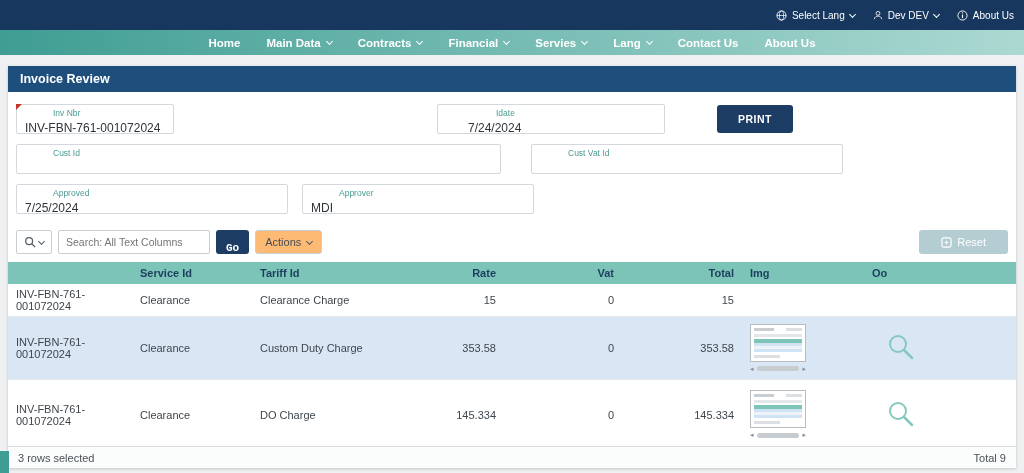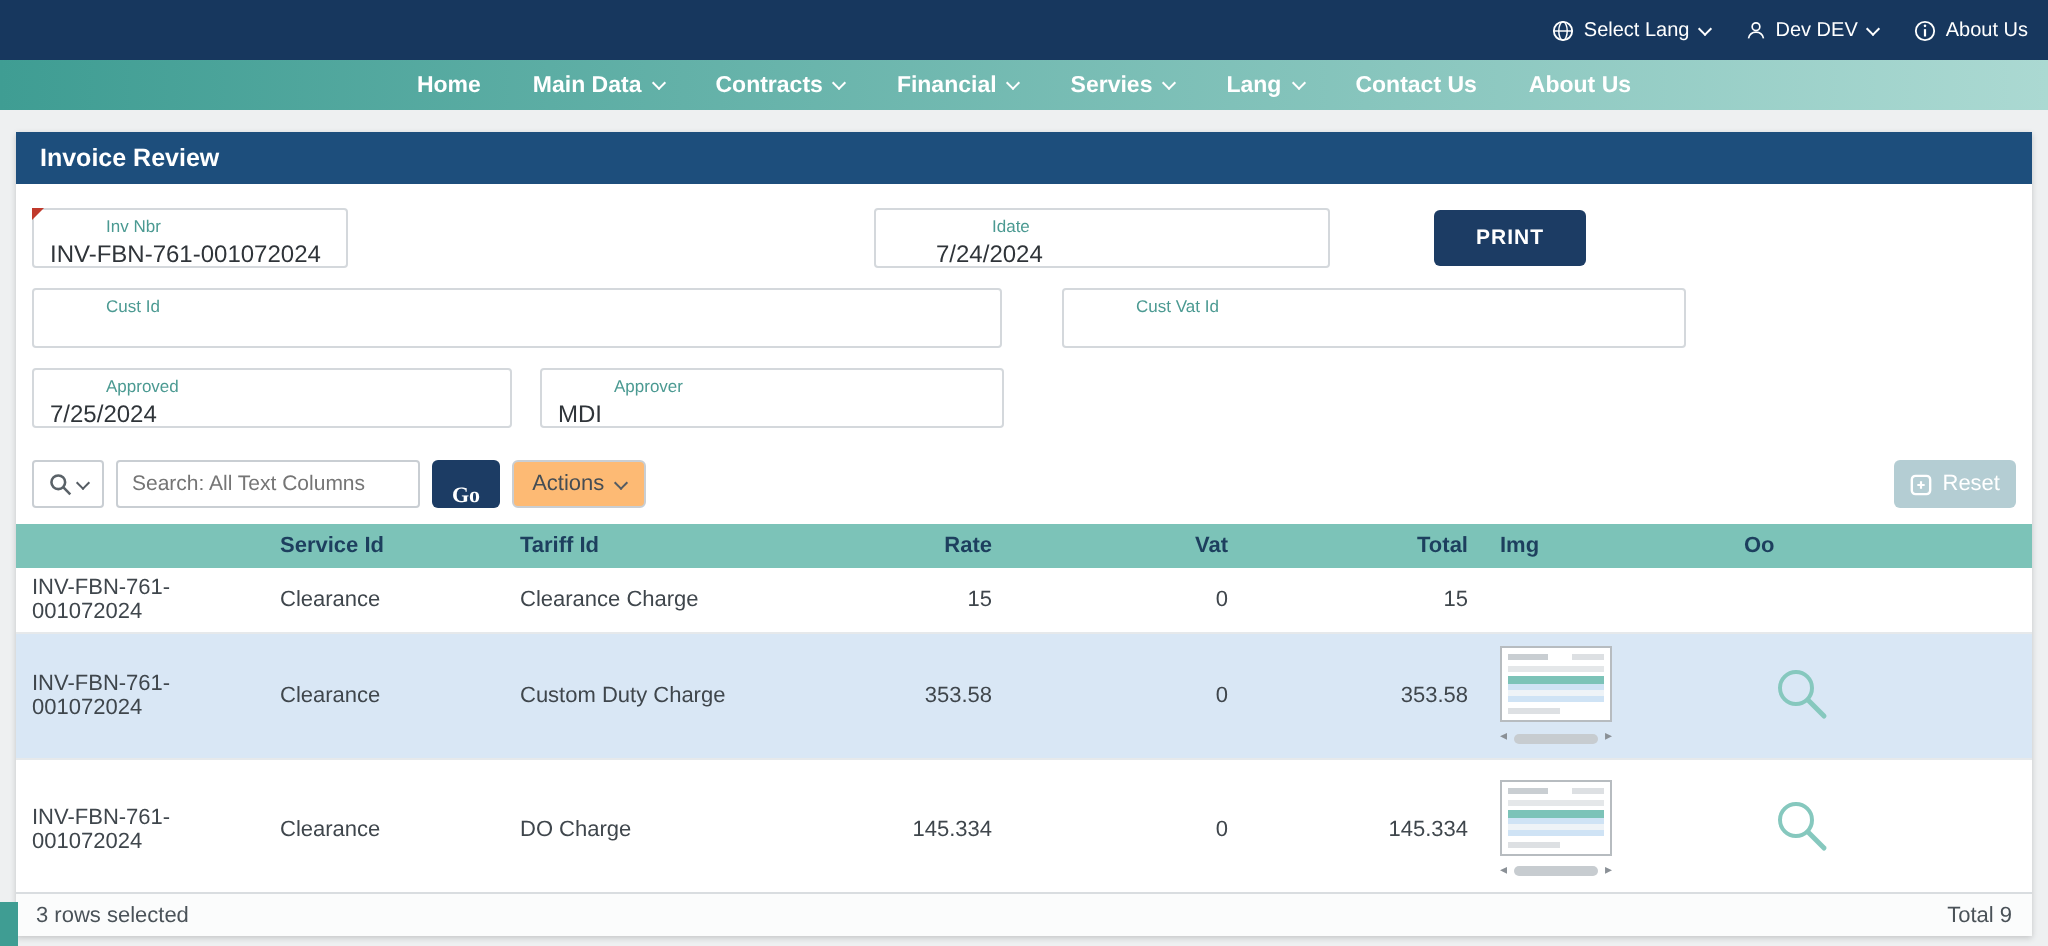--- a/index.html
+++ b/index.html
@@ -53,50 +53,50 @@
     font-family:"Liberation Sans", sans-serif; font-size:12px; color:#2f3439; height:14px;
   }
   .fld.req::before {
     content:""; position:absolute; top:-1px; left:-1px;
     border-top:6px solid #c0392b; border-right:6px solid transparent;
   }
   .w-inv  { width:158px; }
   .w-idate{ width:228px; margin-left:263px;padding-left:30px; }
   .w-cust { width:485px; }
   .w-cvat { width:312px; margin-left:30px; }
-  .w-appd { width:240px; }
+  .w-appd { width:272px; }
   .w-appr { width:232px; margin-left:14px; }
   .btn-print {
     margin-left:52px; margin-top:1px; width:76px; height:28px;
     background:#1c3c64; color:#fff; border:none; border-radius:3px;
     font-family:"Liberation Sans", sans-serif; font-size:10.5px; font-weight:bold;
     letter-spacing:.5px; cursor:pointer;
   }
 
   
   .toolbar { display:flex; align-items:center; padding:6px 8px 8px; gap:6px; }
   .srch-icon-btn {
     width:36px; height:24px; border:1px solid #c9ced3; border-radius:2px; background:#fff;
     display:flex; align-items:center; justify-content:center; gap:3px; cursor:pointer;
   }
   .srch-input {
     width:152px; height:24px; border:1px solid #c9ced3; border-radius:2px;
     font-family:"Liberation Sans", sans-serif; font-size:10.5px; color:#444; padding:0 7px; outline:none;
   }
   .btn-go {
     height:24px; padding:12px 10px; background:#1c3c64; color:#fff; border:none; border-radius:3px;
-    font-family:Liberation Serif, serif; font-size:11px; font-weight:bold; cursor:pointer;
+    font-family:Liberation Mono, monospace; font-size:11px; font-weight:bold; cursor:pointer;
   }
   .btn-actions {
     height:24px; padding:0 9px; background:#fdba74; color:#454d54; border:1px solid #c9ced3;
     border-radius:3px; font-family:"Liberation Sans", sans-serif; font-size:11px;
     display:flex; align-items:center; gap:6px; cursor:pointer;
   }
   .btn-reset {
-    margin-left:auto; height:24px; padding:0 8px; background:#b4cdd3; color:#fff; border:none;
+    margin-left:auto; height:24px; padding:0 22px; background:#b4cdd3; color:#fff; border:none;
     border-radius:3px; font-family:"Liberation Sans", sans-serif; font-size:11px;
     display:flex; align-items:center; gap:5px; cursor:pointer;
   }
 
   
   .table-wrap { height:200px; overflow:hidden; }
   table { width:100%; border-collapse:collapse; font-size:11px; color:#3f464c; table-layout:fixed; }
   thead th {
     background:#7cc3b8; color:#1d3f5e; text-align:left; font-size:11px; font-weight:bold;
     padding:5px 8px; height:22px;

